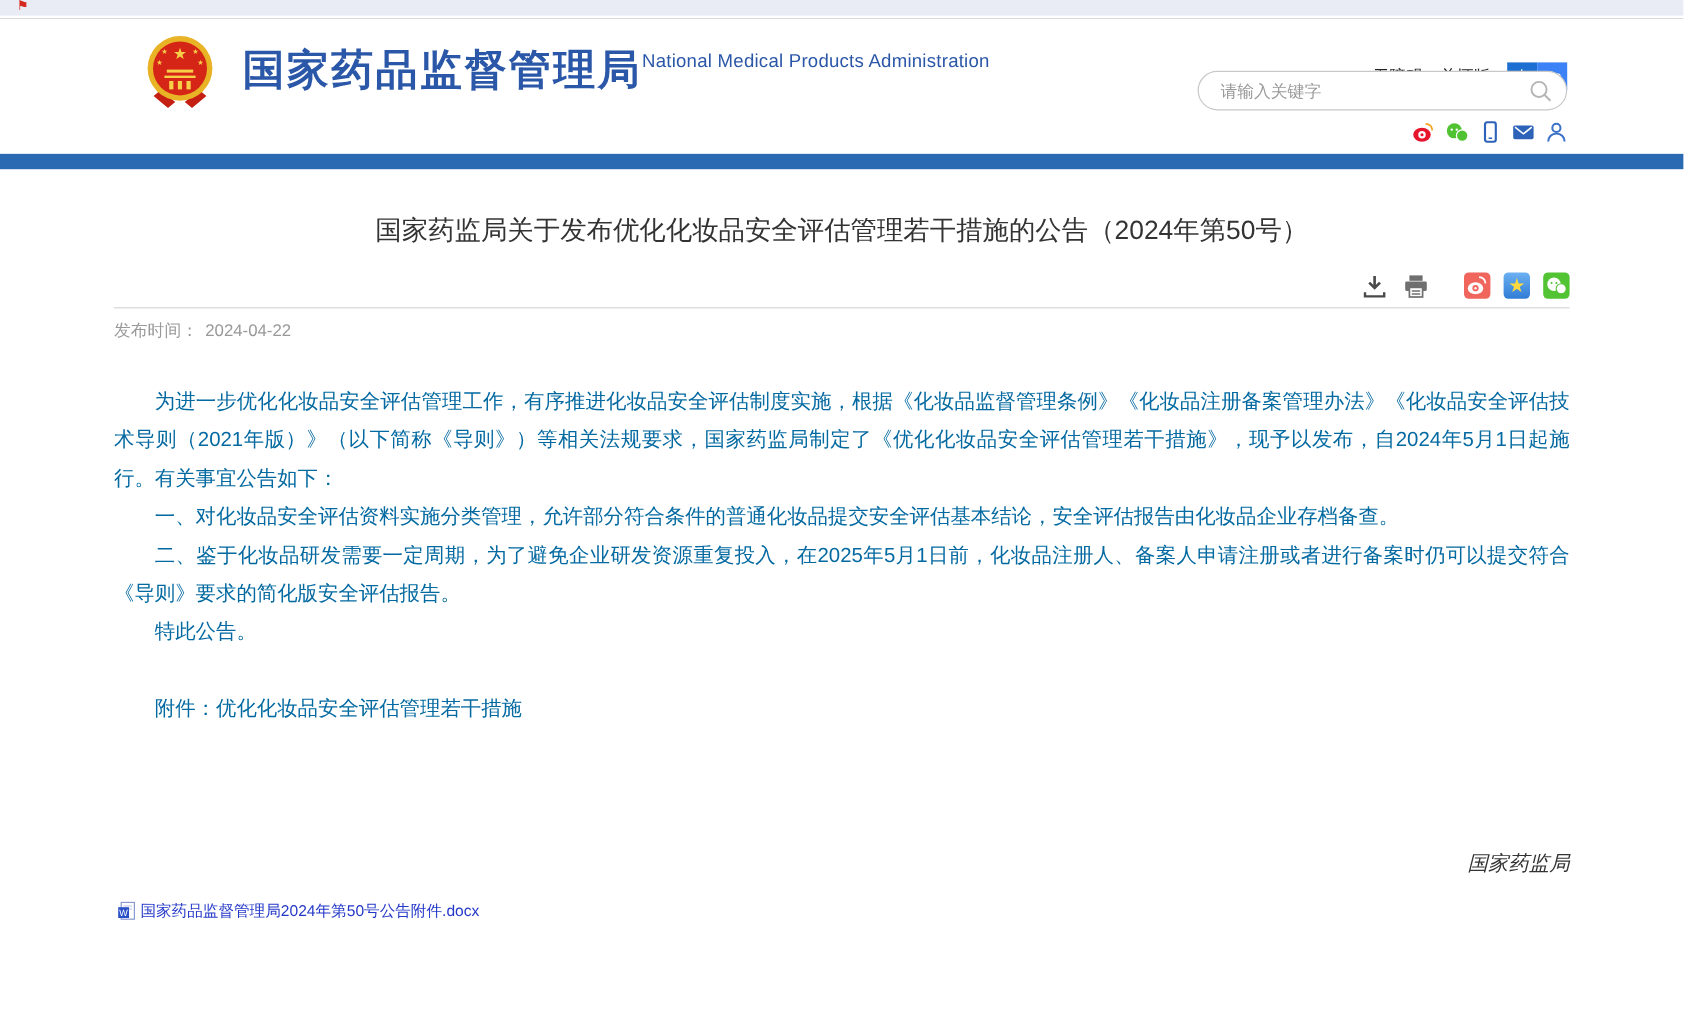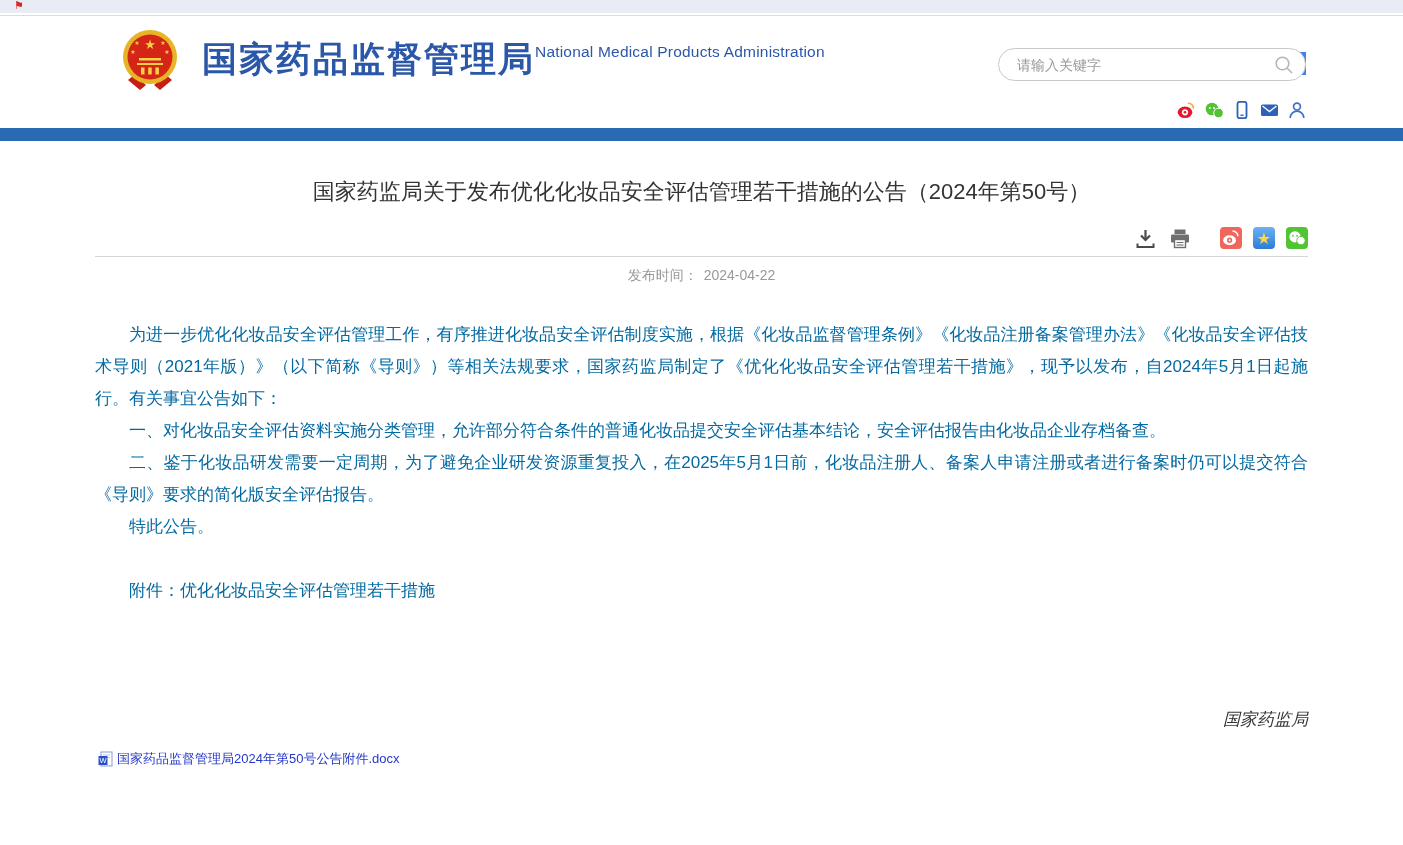--- a/index.html
+++ b/index.html
@@ -23,21 +23,21 @@
   .site-name-en { font-size:15.5px; color:#2b57a8; margin-top:4px; letter-spacing:0.2px; }
 
   .top-links { position:absolute; top:36px; right:2px; display:flex; align-items:center; gap:14px; font-size:14px;justify-content:space-between; }
   .top-links a.txt { color:#222; text-decoration:none; cursor:pointer; }
   .lang { display:flex; }
   .lang a { width:25px; height:23px; display:flex; align-items:center; justify-content:center;
             color:#fff; font-size:13px; text-decoration:none; cursor:pointer; }
   .lang-zh { background:#1d70d2; }
   .lang-en { background:#3b82f6; }
 
-  .search { position:absolute; top:32px; right:2px; width:308px; height:33px;
+  .search { position:absolute; top:43px; right:2px; width:308px; height:33px;
             border:1px solid #c8c8c8; border-radius:17px; display:flex; align-items:center;
             padding:0 10px 0 16px; background:#fff; }
   .search input { flex:1; border:none; outline:none; font-size:14px; color:#333; background:transparent;
                   font-family:"Liberation Sans","DejaVu Sans",sans-serif; }
   .search input::placeholder { color:#999; }
   .search-icon { display:flex; cursor:pointer; }
 
   .social { position:absolute; top:85px; right:2px; display:flex; align-items:center; gap:9px; }
   .social a { display:flex; cursor:pointer; }
 
@@ -45,21 +45,21 @@
 
   
   .content { width:1213px; margin:0 auto; position:relative; }
   .article-title { text-align:center; font-size:22px; font-weight:400; color:#333; margin:36px 0 0; line-height:30px; }
 
   .tools { display:flex; justify-content:flex-end; align-items:center; gap:11px; margin-top:20px; padding-bottom:7px; }
   .tools a { display:flex; cursor:pointer; }
   .share-sq { width:22px; height:22px; border-radius:4px; display:flex; align-items:center; justify-content:center; }
 
   .rule { border:none; border-top:1px solid #d6d6d6; margin:0; }
-  .pubdate { text-align:center; color:#999; font-size:14px; margin-top:10px; }
+  .pubdate { text-align:left; color:#999; font-size:14px; margin-top:10px; }
   .pubdate .date { margin-left:6px; }
 
   .article-body { margin-top:34px; font-size:17px; line-height:32px; color:#0369a1; }
   .article-body p { margin:0; text-indent:2em; text-align:justify; }
   .attachment-line { margin-top:32px !important; }
 
   .signature { text-align:right; font-size:17px; color:#333; margin-top:96px; line-height:33px;font-style:italic; }
 
   .file-link { display:inline-flex; align-items:center; gap:4px; margin-top:14px; margin-left:3px;
                color:#2438c8; font-size:13px; text-decoration:none; cursor:pointer; }

